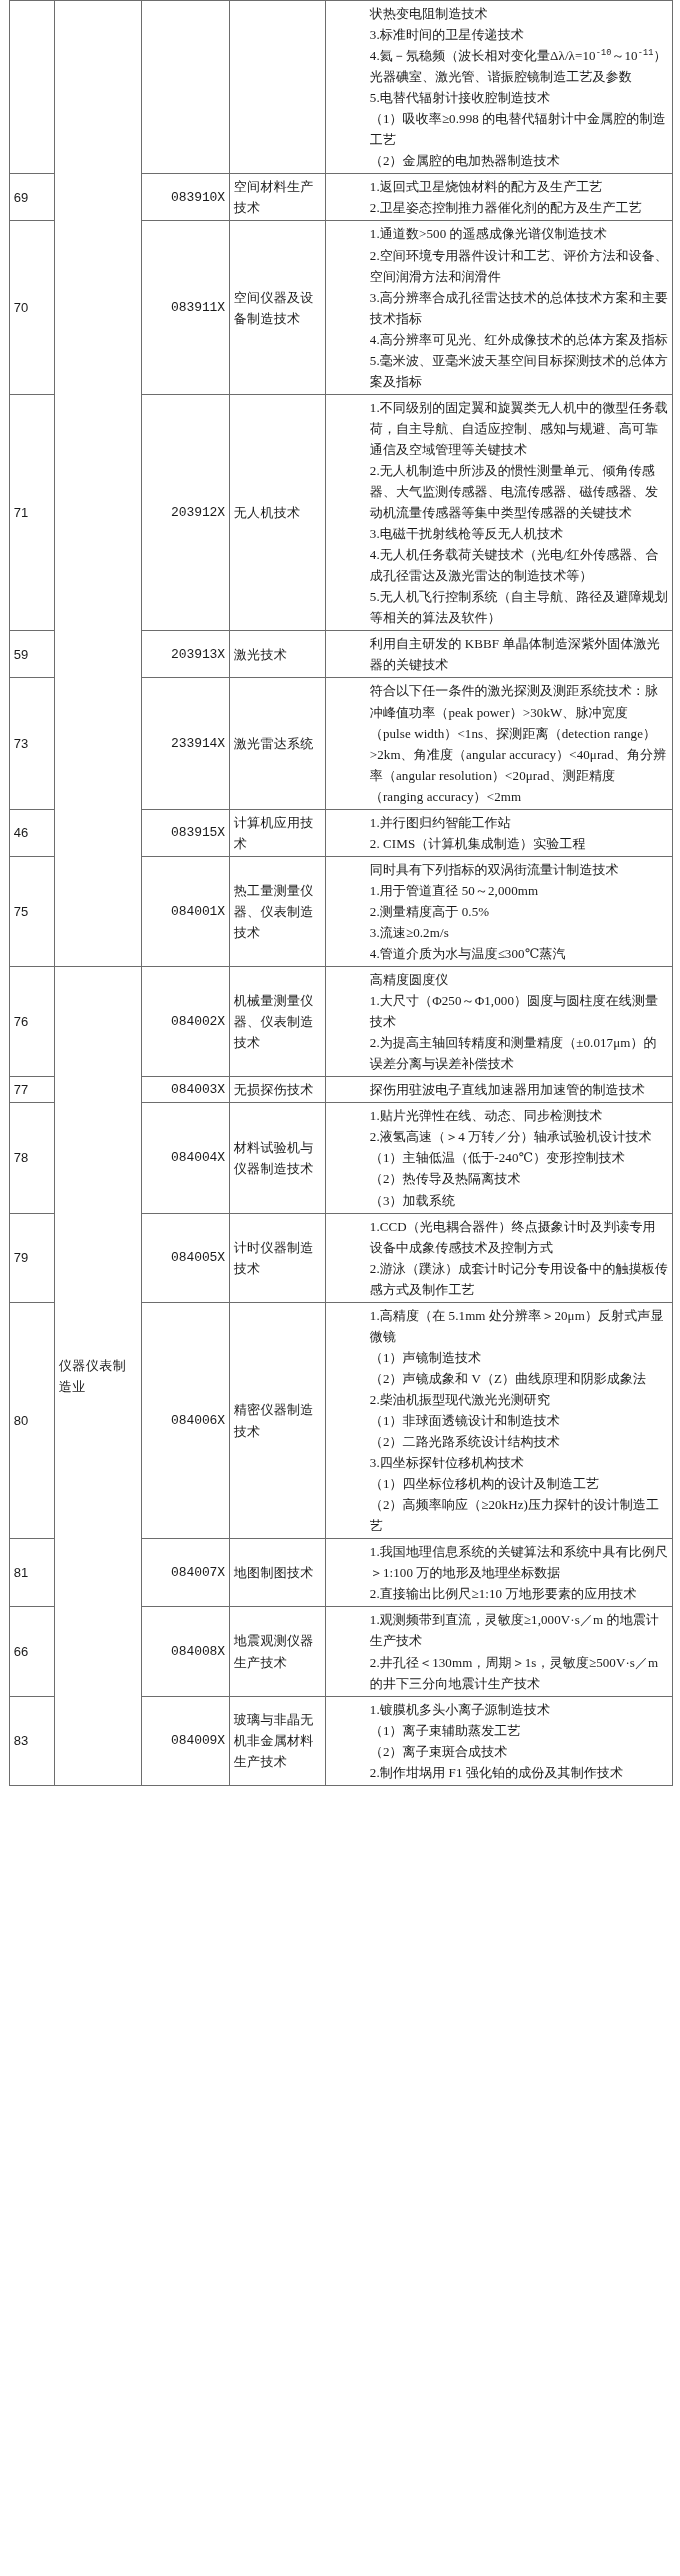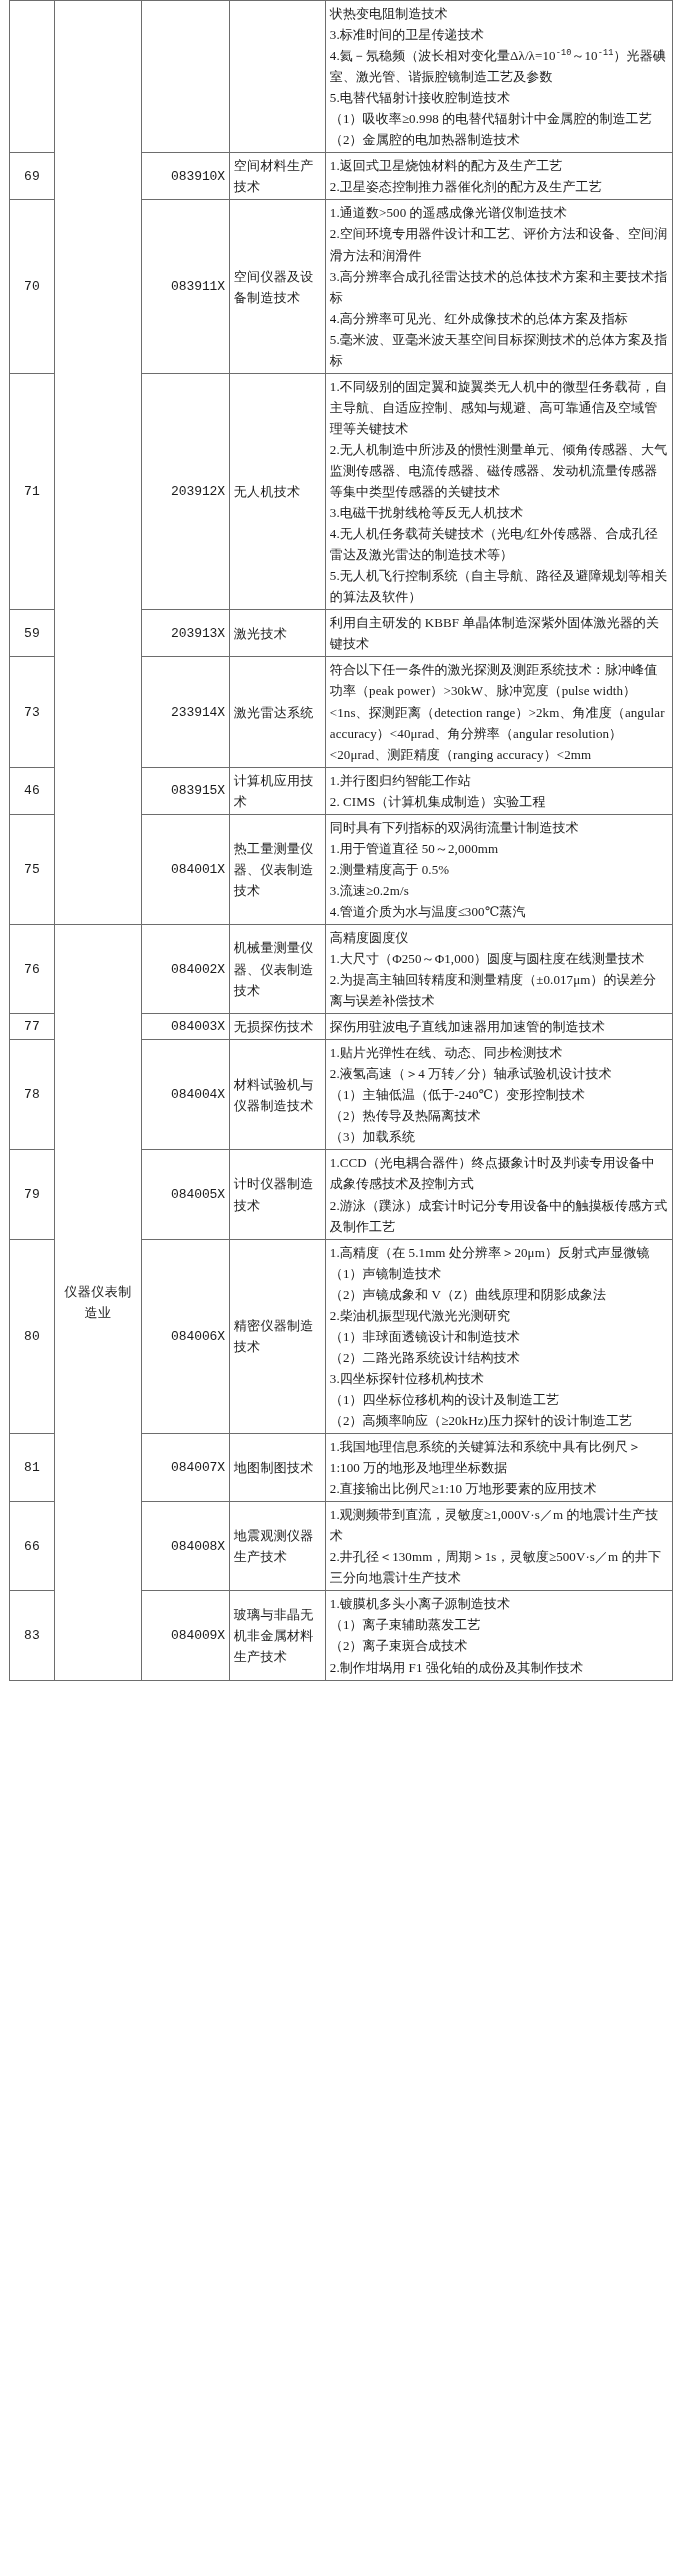--- a/index.html
+++ b/index.html
@@ -35,27 +35,26 @@
 
   table.restricted-tech-table td {
     border: 1px solid #6d6d6d;
     vertical-align: middle;
     padding: 2px 3.9px 2px 3.9px;
     font-size: 13px;
     line-height: 1.62;
     background: #ffffff;
   }
   td.seq-cell {
-    text-align: center;
     font-size: 13.8px;
-    font-family: Liberation Mono, monospace;
+    font-family: Liberation Sans, sans-serif;
     padding: 2px 0;
   }
   td.cat-cell {
-    text-align: center;
+    text-align: left;
     letter-spacing: 0.5px;
     padding: 2px 9.8px;
   }
   td.code-cell {
     text-align: right;
     font-size: 13.8px;
     letter-spacing: -0.1px;
     font-family: Liberation Mono, monospace;
     padding: 2px 1px;
     white-space: nowrap;
@@ -68,20 +67,21 @@
   td.points-cell {
     text-align: left;
     vertical-align: top;
     padding: 3px 3.9px 3px 5.9px;
     letter-spacing: 0.1px;
   }
   .points-line {
     display: block;
     white-space: normal;
     text-indent: 0;
+    margin-left: 40px;
   }
   sup {
     font-size: 0.66em;
     vertical-align: super;
     line-height: 0;
     font-family: Liberation Mono, monospace;
   }
 </style>
 </head>
 <body>

